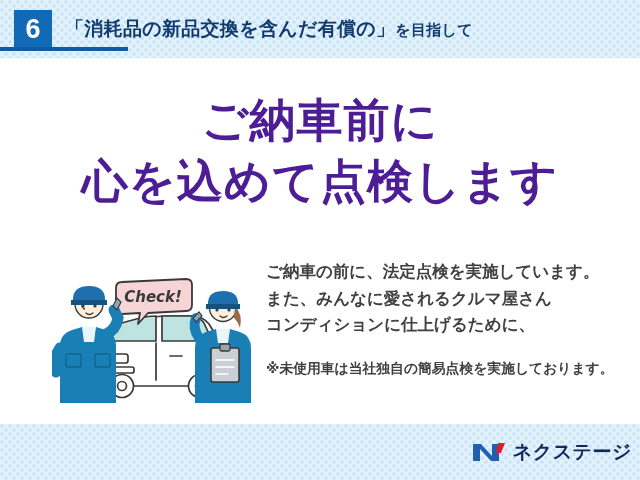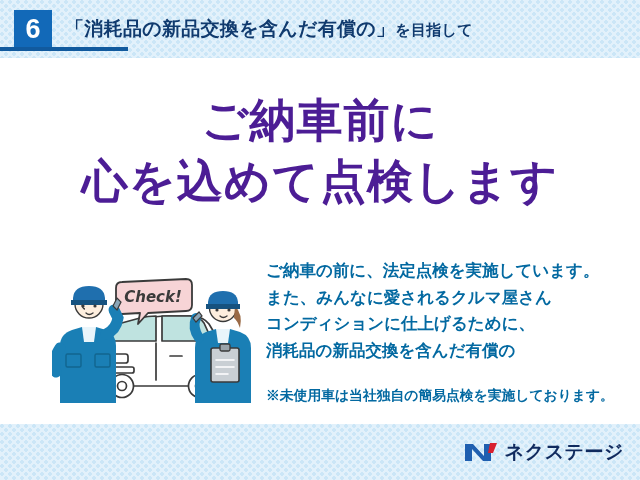--- a/index.html
+++ b/index.html
@@ -96,46 +96,45 @@
     height: 135px;
   }
   .illus svg { display: block; }
 
   
   .copy {
     position: absolute;
     left: 266px;
     top: 200px;
     width: 366px;
-    color: #0369a1;
+    color: #404040;
     font-size: 16.5px;
     font-weight: bold;
     line-height: 1.62;
     letter-spacing: 0px;
-    font-family: Liberation Serif, serif;
   }
   .copy .ln { display: block; white-space: nowrap; }
   .copy .note {
     display: block;
     white-space: nowrap;
     font-size: 13.8px;
     margin-top: 20px;
   }
 
   
   .footer {
     position: absolute;
     left: 0;
     top: 424px;
     width: 640px;
     height: 56px;
     display: flex;
     align-items: center;
     justify-content: flex-end;
-    padding-right: 16px;
+    padding-right: 8px;
     box-sizing: border-box;
   }
   .brand {
     display: flex;
     align-items: center;
     gap: 7px;
   }
   .brand-mark { display: block; flex: none; }
   .brand-name {
     color: #102a5e;
@@ -219,21 +218,20 @@
           <path d="M164 92 H182 M164 99 H182 M164 106 H176" stroke="#ffffff" stroke-width="1.6" stroke-linecap="round"></path>
         </g>
       </g>
     </svg>
   </div>
 
   <div class="copy">
     <span class="ln">ご納車の前に、法定点検を実施しています。</span>
     <span class="ln">また、みんなに愛されるクルマ屋さん</span>
     <span class="ln">コンディションに仕上げるために、</span>
-    <span class="ln">消耗品の新品交換を含んだ有償の</span>
     <span class="note">※未使用車は当社独自の簡易点検を実施しております。</span>
   </div>
 
 </div>
 
 <div class="footer">
   <div class="brand">
     <svg class="brand-mark" width="34" height="24" viewBox="0 0 34 24" xmlns="http://www.w3.org/2000/svg">
       <path d="M1 21 L1 4 L9 4 L20 16 L20 4 L27 4 L27 21 L19 21 L8 9 L8 21 Z" fill="#1f5fb0"></path>
       <path d="M26 3 L33 3 L29 13 L24 13 Z" fill="#d8202f"></path>

